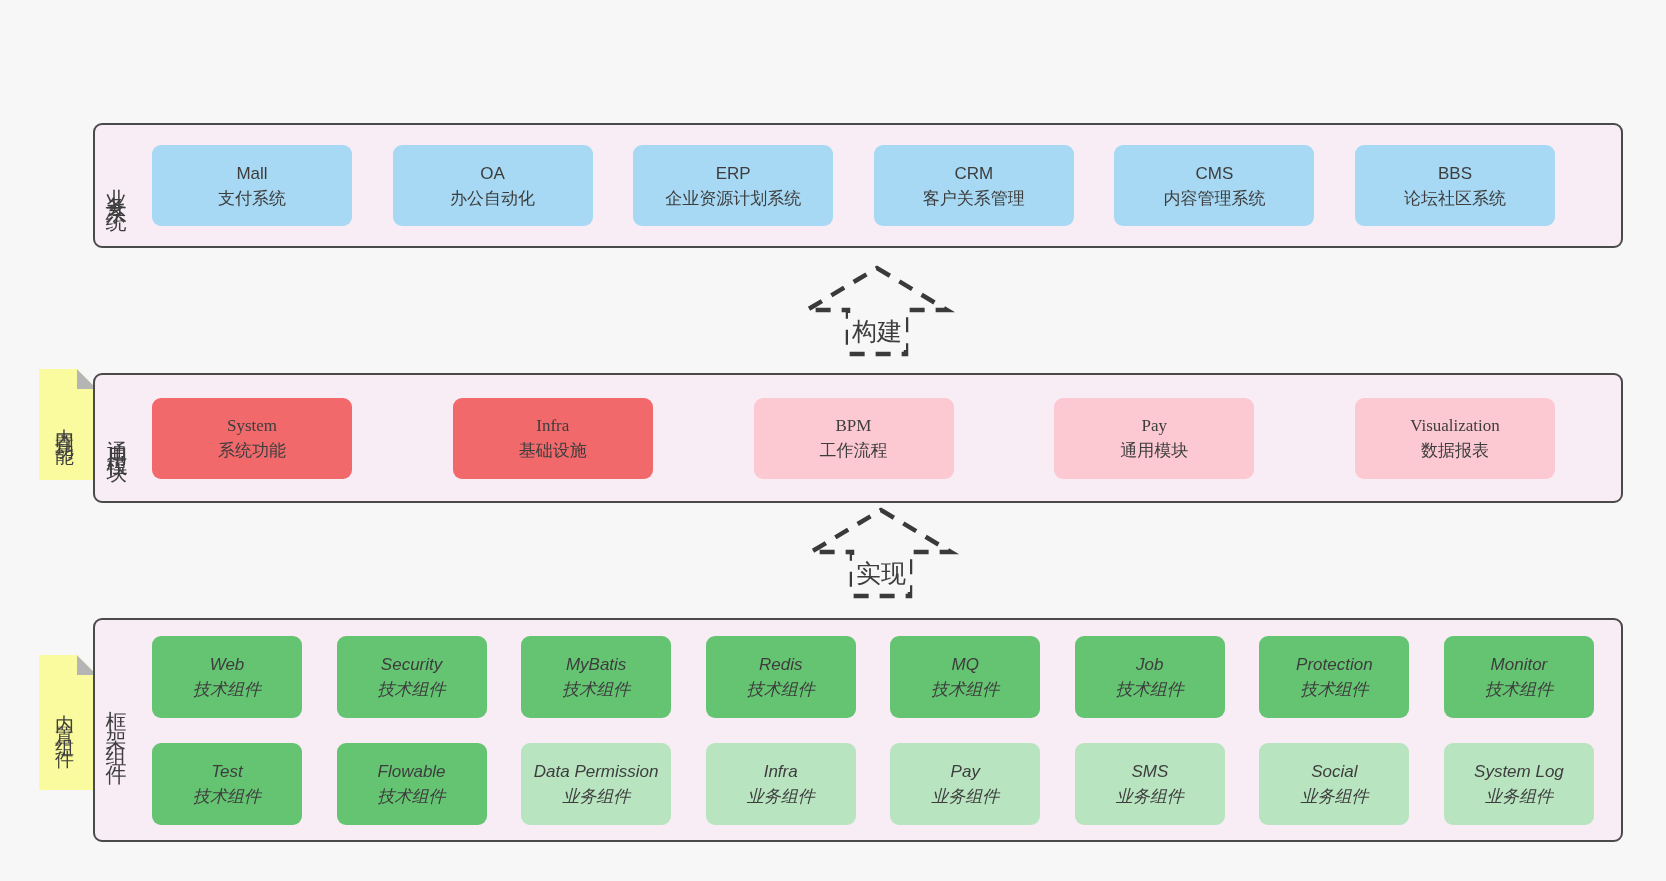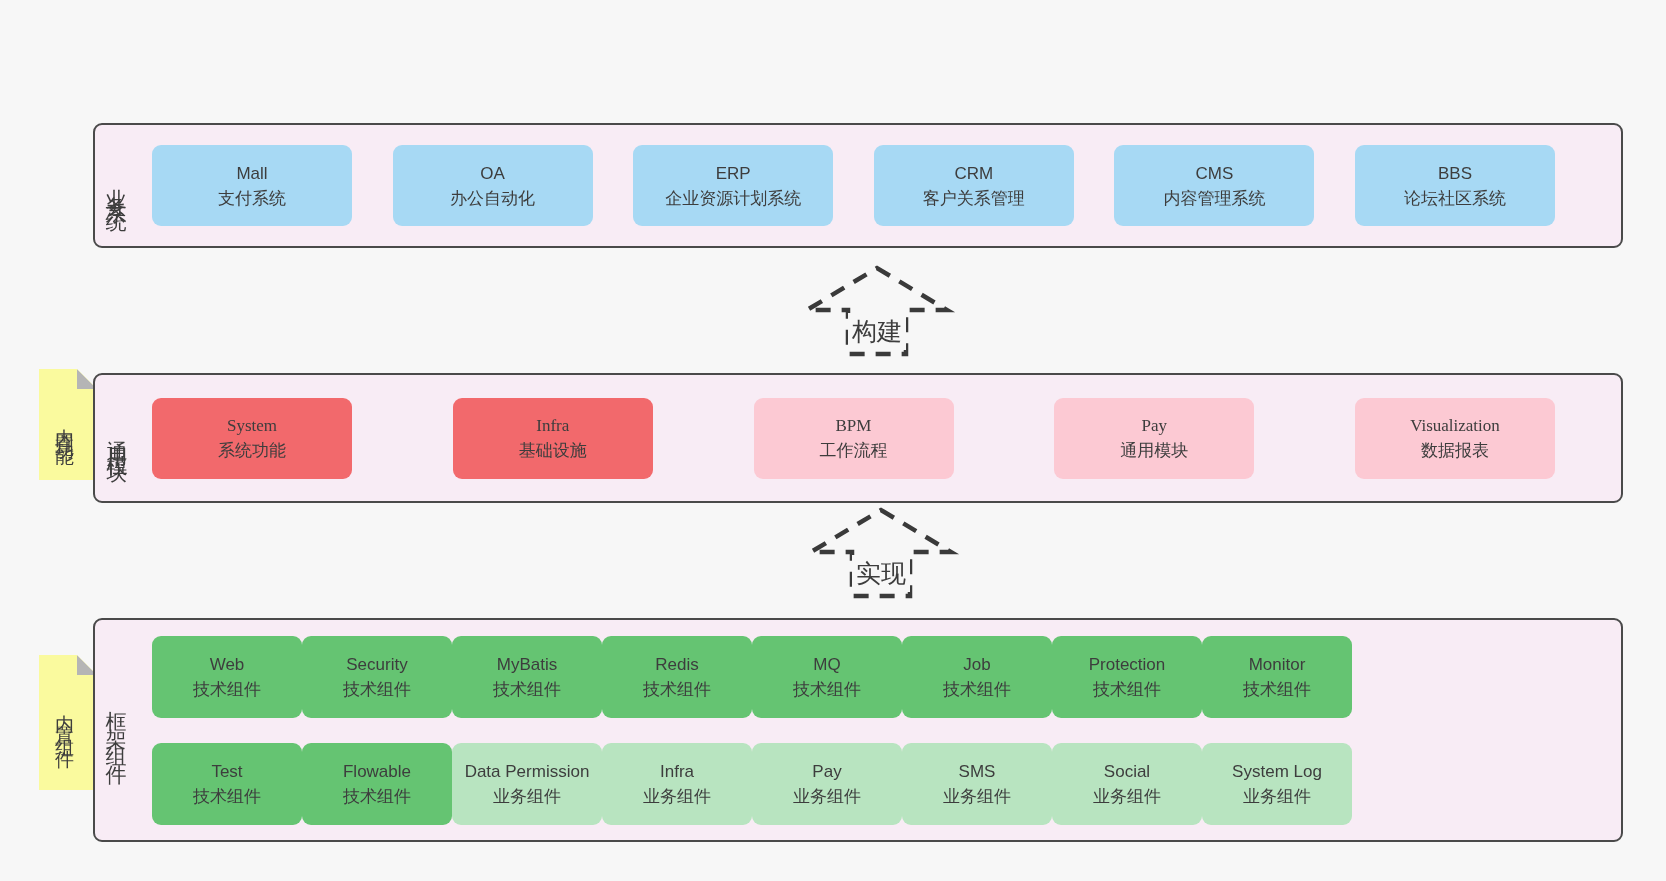--- a/index.html
+++ b/index.html
@@ -36,21 +36,21 @@
   }
   .band-bottom .vlabel{letter-spacing:18px;}
   .boxes{
     flex:1; display:flex; justify-content:space-between;
     margin-left:25px; margin-right:66px;
   }
   .rows{
     flex:1; display:flex; flex-direction:column; gap:25px;
     margin-left:25px; margin-right:27px;
   }
-  .row{display:flex; }
+  .row{display:flex; justify-content:space-between;font-style:italic;}
   .box{
     width:200px; height:81px; border-radius:9px;
     display:flex; flex-direction:column; justify-content:center; align-items:center;
     text-align:center; font-size:17px; line-height:25px;
   }
   .row .box{width:150px; height:82px;}
   .box.blue{background:var(--c-blue);}
   .box.red{background:var(--c-red);}
   .box.pink{background:var(--c-pink);}
   .box.green{background:var(--c-green);}

